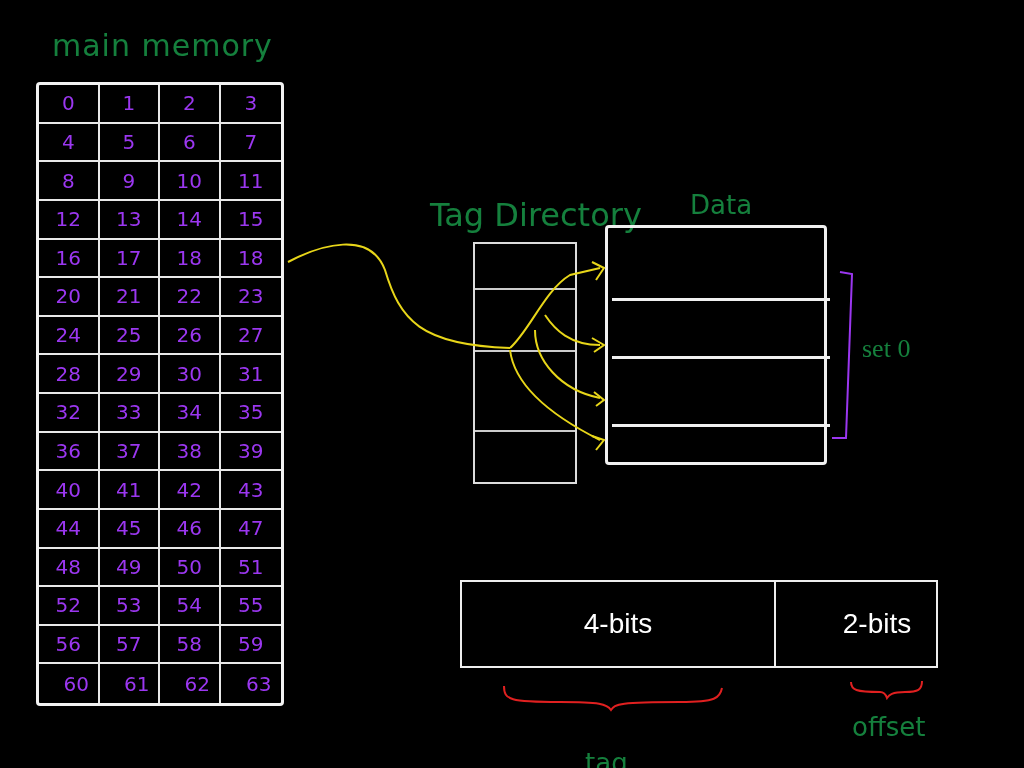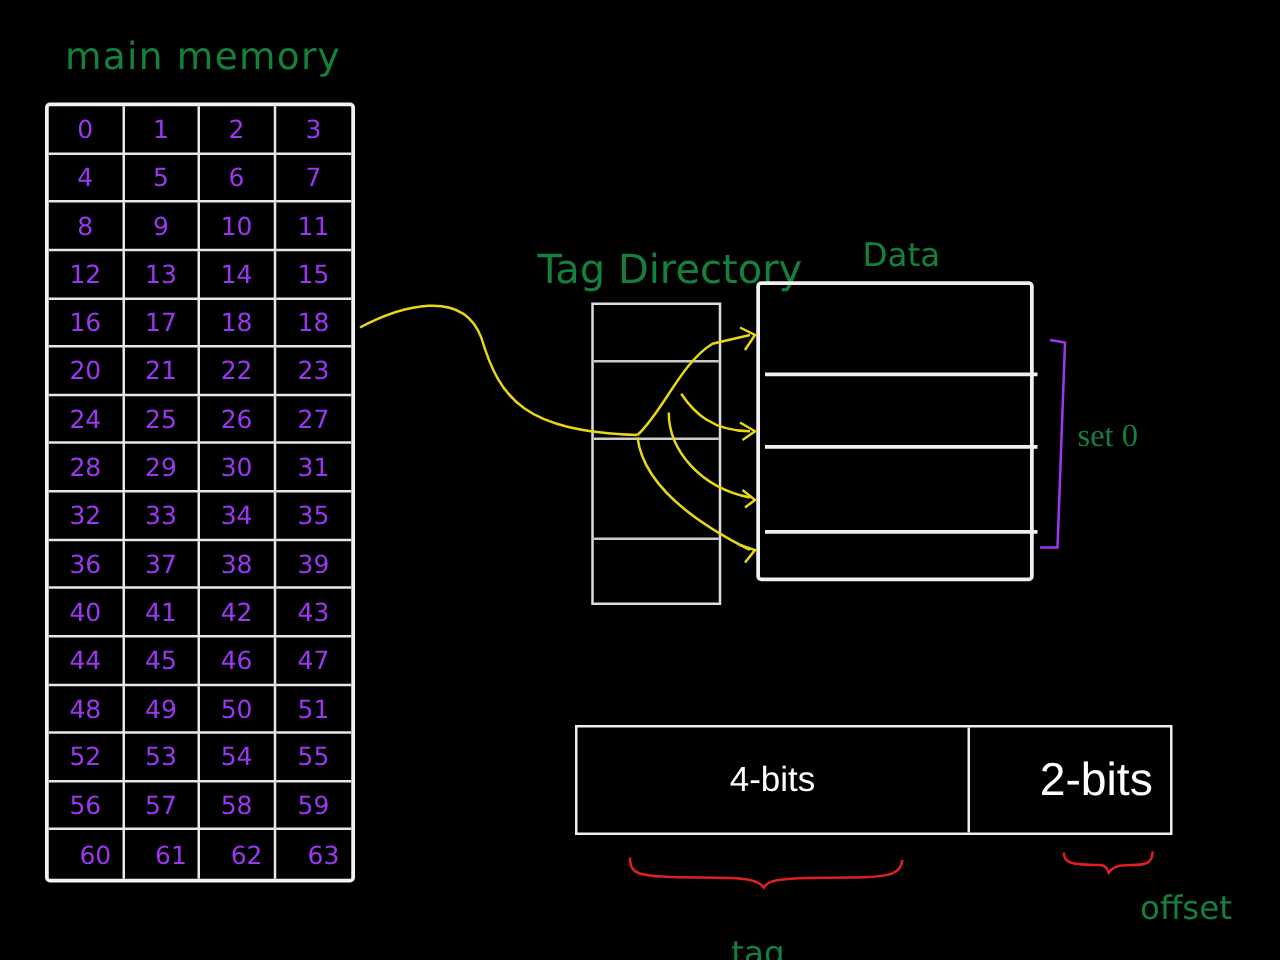--- a/index.html
+++ b/index.html
@@ -13,23 +13,23 @@
   .cell:nth-last-child(-n+4){border-bottom:none;margin-left:16px;}
   #tagdir-title{left:430px;top:196px;font-size:32px;}
   #data-title{left:690px;top:190px;font-size:26px;}
   #tagdir{left:473px;top:242px;width:104px;height:242px;border:2px solid #ddd;box-sizing:border-box;}
   .tdline{position:absolute;left:0;width:100%;border-top:2px solid #ccc;}
   #databox{left:605px;top:225px;width:222px;height:240px;border:3px solid #f0f0f0;border-radius:4px;box-sizing:border-box;}
   .dline{position:absolute;left:4px;width:218px;border-top:3px solid #f0f0f0;}
   #set-label{left:862px;top:334px;font-size:26px;font-family:Liberation Serif, serif;}
   #addr{left:460px;top:580px;width:478px;height:88px;border:2px solid #eee;box-sizing:border-box;display:flex;gap:42px;}
   #addr-tag{flex:1;display:flex;align-items:center;justify-content:center;font-family:"Liberation Sans",sans-serif;font-size:28px;border-right:2px solid #eee;}
-  #addr-off{width:118px;display:flex;align-items:center;justify-content:center;font-family:"Liberation Sans",sans-serif;font-size:37px;}
+  #addr-off{width:118px;display:flex;align-items:center;justify-content:center;font-family:"Liberation Sans",sans-serif;font-size:28px;}
   #tag-label{left:585px;top:748px;font-size:26px;}
-  #off-label{left:912px;top:712px;font-size:26px;}
+  #off-label{left:852px;top:712px;font-size:26px;}
   svg.overlay{position:absolute;left:0;top:0;}
 </style>
 </head>
 <body>
 
 <div class="abs hand" id="mem-title">main memory</div>
 <div class="abs" id="memgrid">
     <div class="cell">0</div>
     <div class="cell">1</div>
     <div class="cell">2</div>

